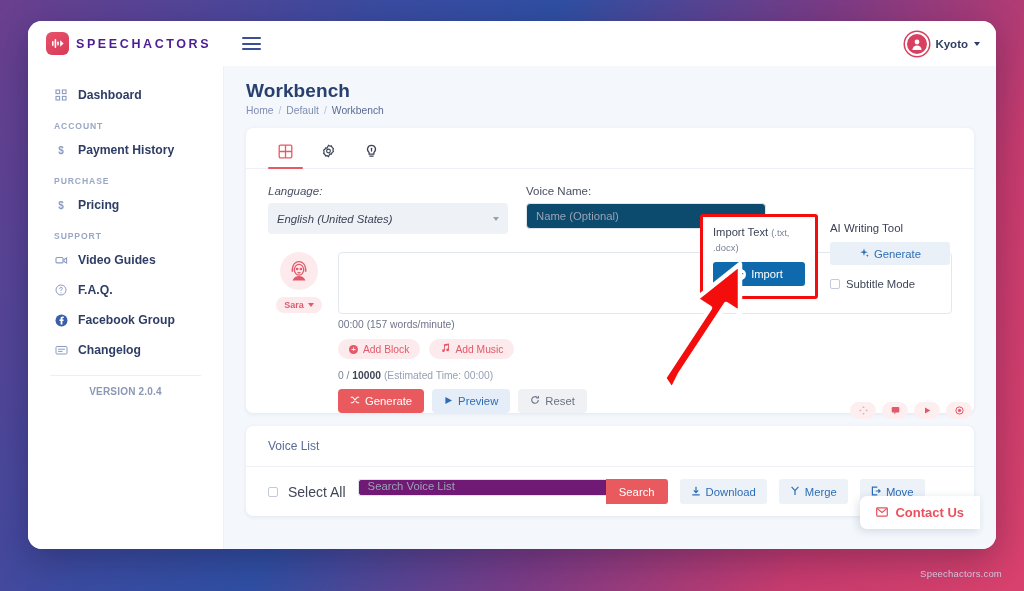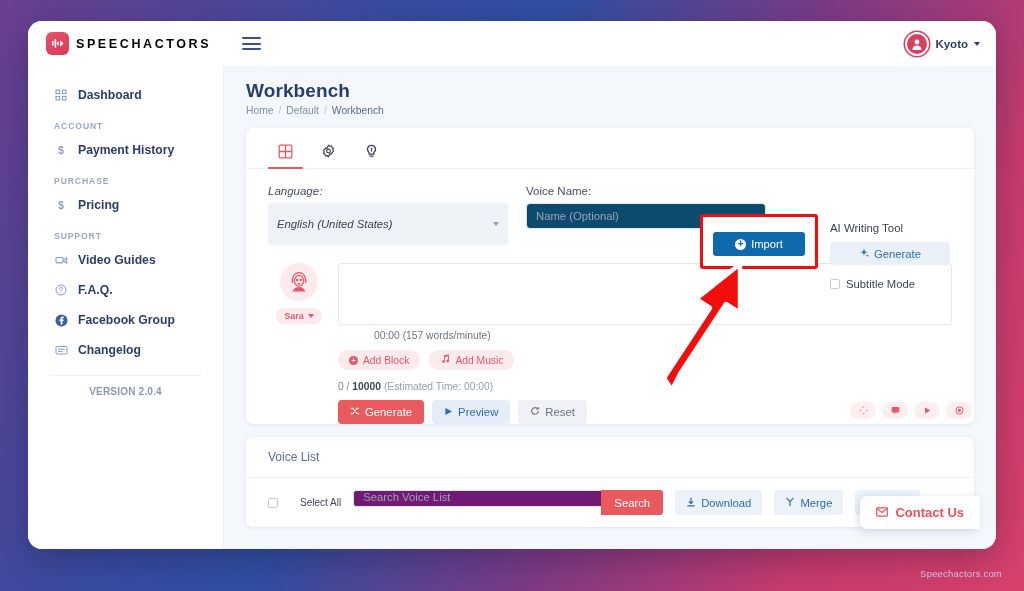--- a/index.html
+++ b/index.html
@@ -23,21 +23,21 @@
     padding: 0 16px 0 18px; position: relative; z-index: 5;
   }
   .brand { display: flex; align-items: center; gap: 7px; }
   .brand-mark {
     width: 23px; height: 23px; border-radius: 6px;
     background: linear-gradient(150deg,#e8526b,#d83a58);
     display:flex; align-items:center; justify-content:center;
   }
   .brand-mark svg { display:block; }
   .brand-text {
-    font-size: 12.5px; font-weight: 700; letter-spacing: 2.6px; color: #000000;
+    font-size: 12.5px; font-weight: 700; letter-spacing: 2.6px; color: #4c1d95;
   }
   .hamburger { margin-left: 28px; display:flex; flex-direction:column; gap:3.5px; cursor:pointer; padding:3px; }
   .hamburger span { display:block; width:19px; height:2px; background:#3a4f96; border-radius:2px; }
   .user-chip { margin-left: auto; display:flex; align-items:center; gap:6px; cursor:pointer; }
   .avatar-ring {
     width: 24px; height: 24px; border-radius: 50%;
     background:#d8405f; border:2px solid #fff; box-shadow:0 0 0 1.5px #d8405f;
     display:flex; align-items:center; justify-content:center;
   }
   .avatar-ring svg { display:block; }
@@ -86,21 +86,21 @@
   .tab.active::after {
     content:""; position:absolute; left:0; right:0; bottom:-1px; height:2.5px;
     background:#e85a63; border-radius:2px;
   }
   
   .form-row { display:flex; padding: 16px 22px 0 22px; gap: 0; }
   .fld-lang { width: 240px; flex:0 0 240px;font-style:italic; }
   .fld-voice { width: 240px; flex:0 0 240px; margin-left: 18px; }
   .fld-label { font-size:11.5px; color:#474f62; margin-bottom:6px; }
   .select-box {
-    height: 42px; background:#eef1f6; border-radius:4px; display:flex; align-items:center;
+    height: 31px; background:#eef1f6; border-radius:4px; display:flex; align-items:center;
     padding: 0 9px; font-size:11.3px; color:#3c4355; cursor:pointer;
   }
   .select-box .tri { margin-left:auto; width:0;height:0;border-left:3.5px solid transparent;border-right:3.5px solid transparent;border-top:4.5px solid #98a0b3; }
   .text-input {
     height: 26px; background:#0c4a6e; border:1px solid #dfe3ec; border-radius:4px;
     display:flex; align-items:center; padding: 0 9px; font-size:11.3px; color:#9aa2b4;
   }
   
   .import-wrap {
     position:absolute; left:476px; top:148px; width: 118px;
@@ -134,21 +134,21 @@
     width:38px;height:38px;border-radius:50%;background:#fdeaec;
     display:flex;align-items:center;justify-content:center;
   }
   .speaker-chip {
     margin-top:7px; background:#fdeaec; color:#e05a6c; font-size:9px; font-weight:700;
     border-radius:9px; padding: 3px 8px; display:flex; align-items:center; gap:4px; cursor:pointer;
   }
   .speaker-chip .tri { width:0;height:0;border-left:3px solid transparent;border-right:3px solid transparent;border-top:4px solid #e05a6c; }
   .editor-col { flex:1; min-width:0; margin-left: 8px; }
   .editor-box { height: 62px; border:1px solid #e3e7ef; border-radius:4px; background:#fff; }
-  .editor-meta { margin-top:5px; font-size:10.3px; color:#6d7589;margin-left:36px; }
+  .editor-meta { margin-top:5px; font-size:10.3px; color:#6d7589; }
   .chip-row { display:flex; gap:9px; margin-top:9px; }
   .pill {
     background:#fdeaec; color:#e2596a; font-size:10.3px; border-radius:11px;
     padding: 4px 11px; display:flex; align-items:center; gap:5px; cursor:pointer;
   }
   .pill .dot {
     width:9px;height:9px;border-radius:50%;background:#e2596a;color:#fdeaec;
     font-size:8px;line-height:9px;display:flex;align-items:center;justify-content:center;font-weight:700;
   }
   .counter { margin-top:11px; font-size:10.3px; color:#7b8396; }
@@ -162,21 +162,21 @@
   .btn-generate { background:#e85a5e; color:#fff; }
   .btn-preview { background:#e4edf8; color:#2d6db5;text-align:center; }
   .btn-reset { background:#f0f1f4; color:#6b7285; }
   
   .float-tools { position:absolute; right:24px; top:336px; display:flex; gap:6px; z-index:2; }
   .ft { width:26px;height:17px;border-radius:9px;background:#fdeef0;display:flex;align-items:center;justify-content:center;cursor:pointer; }
   
   .vl-card { background:#fff; border-radius:7px; margin-top:13px; box-shadow:0 1px 4px rgba(40,60,110,.09); }
   .vl-head { padding: 13px 22px 13px 22px; font-size:12px; color:#5a6b94; border-bottom:1px solid #eef1f6; }
   .vl-tools { display:flex; align-items:center; padding: 12px 22px; gap: 12px; }
-  .vl-selall { display:flex; align-items:center; gap:22px; font-size:10px; color:#3f4758; cursor:pointer; }
+  .vl-selall { display:flex; align-items:center; gap:10px; font-size:14px; color:#3f4758; cursor:pointer; }
   .vl-search { flex:0 0 310px; display:flex; }
   .vl-search-input {
     flex:1; height:17px; border:1px solid #dfe3ec; border-right:none; border-radius:3px 0 0 3px;
     display:flex; align-items:flex-start; padding:0 9px; font-size:11.3px; color:#9aa2b4; background:#701a75;
   }
   .vl-search-btn {
     background:#e85a5e; color:#fff; font-size:11.3px; padding: 0 13px; height:25px;
     display:flex; align-items:center; border-radius:0 3px 3px 0; cursor:pointer;
   }
   .vl-btn {
@@ -362,20 +362,24 @@
           </div>
           <div class="fld-voice">
             <div class="fld-label">Voice Name:</div>
             <div class="text-input">
               <span>Name (Optional)</span>
             </div>
           </div>
         </div>
 
         <div class="import-wrap">
+          <div class="import-title">
+            <span>Import Text</span>
+            <span class="ext">(.txt, .docx)</span>
+          </div>
           <div class="btn-import">
             <span class="plus">+</span>
             <span>Import</span>
           </div>
         </div>
 
         <div class="ai-wrap">
           <div class="ai-title">AI Writing Tool</div>
           <div class="btn-ai">
             <span>

